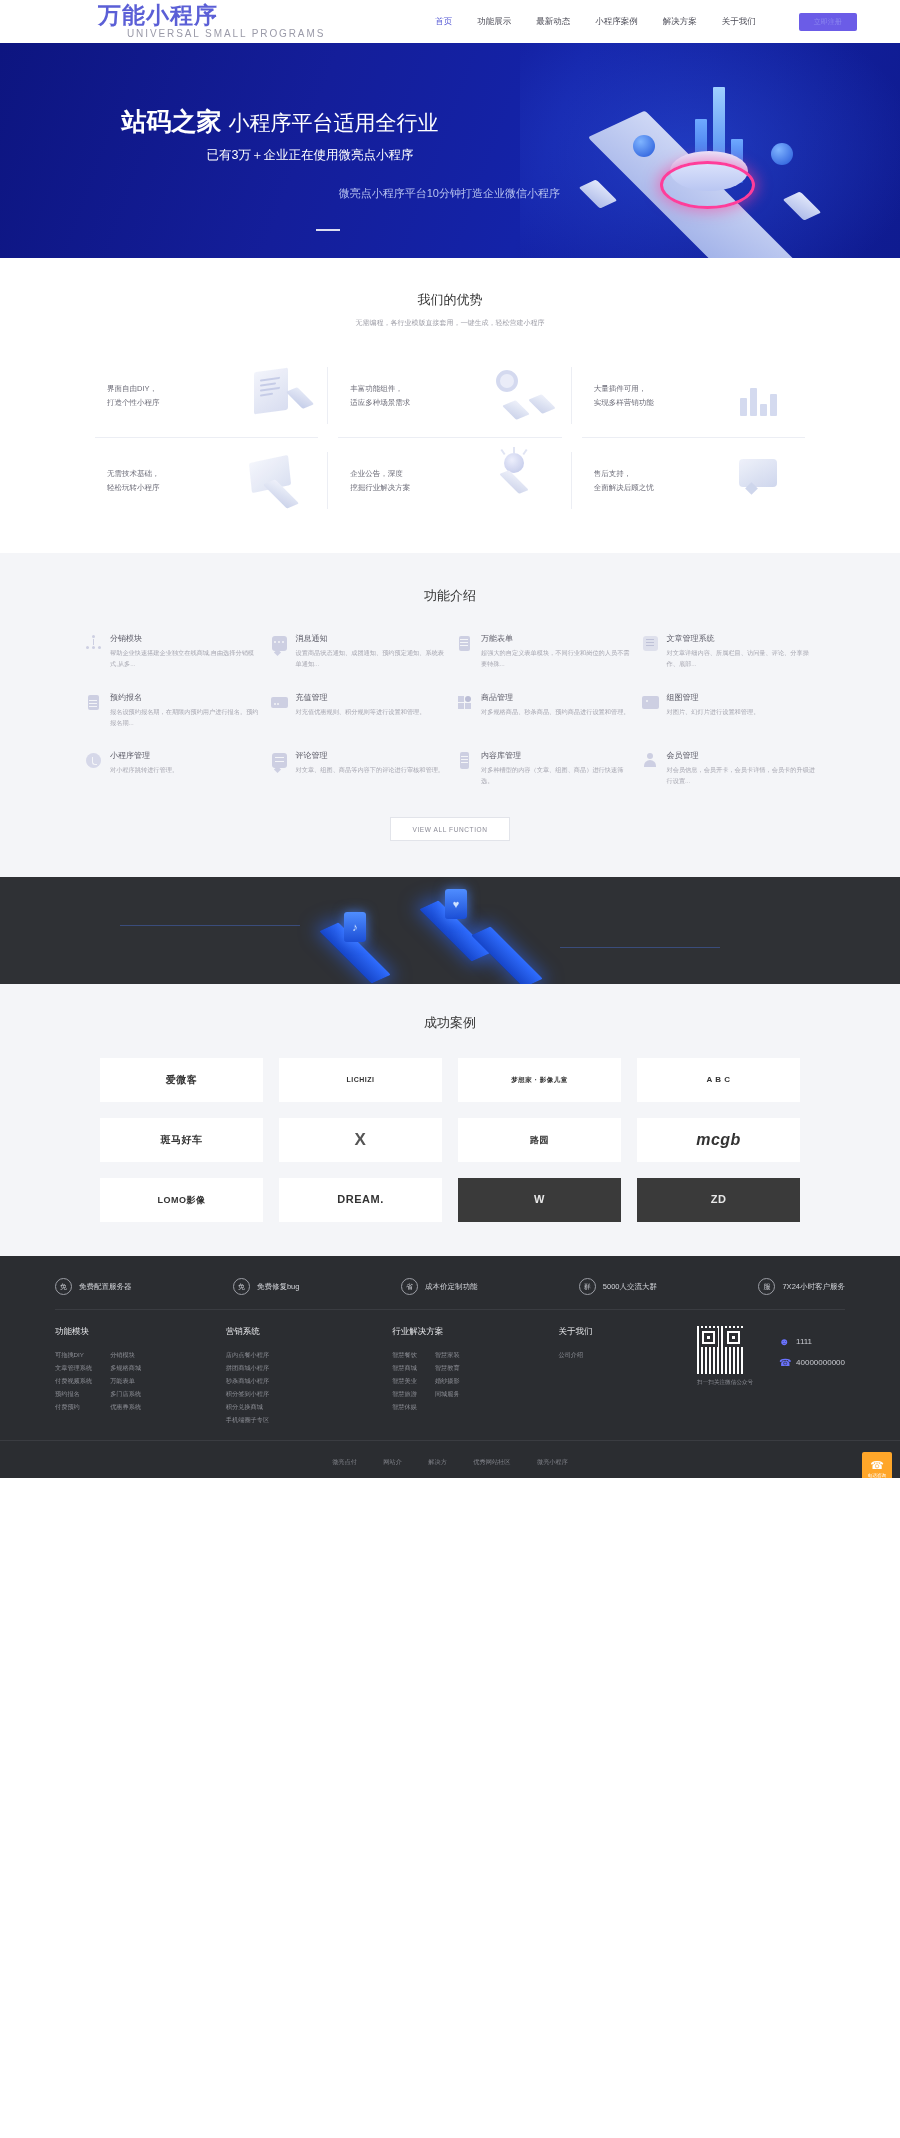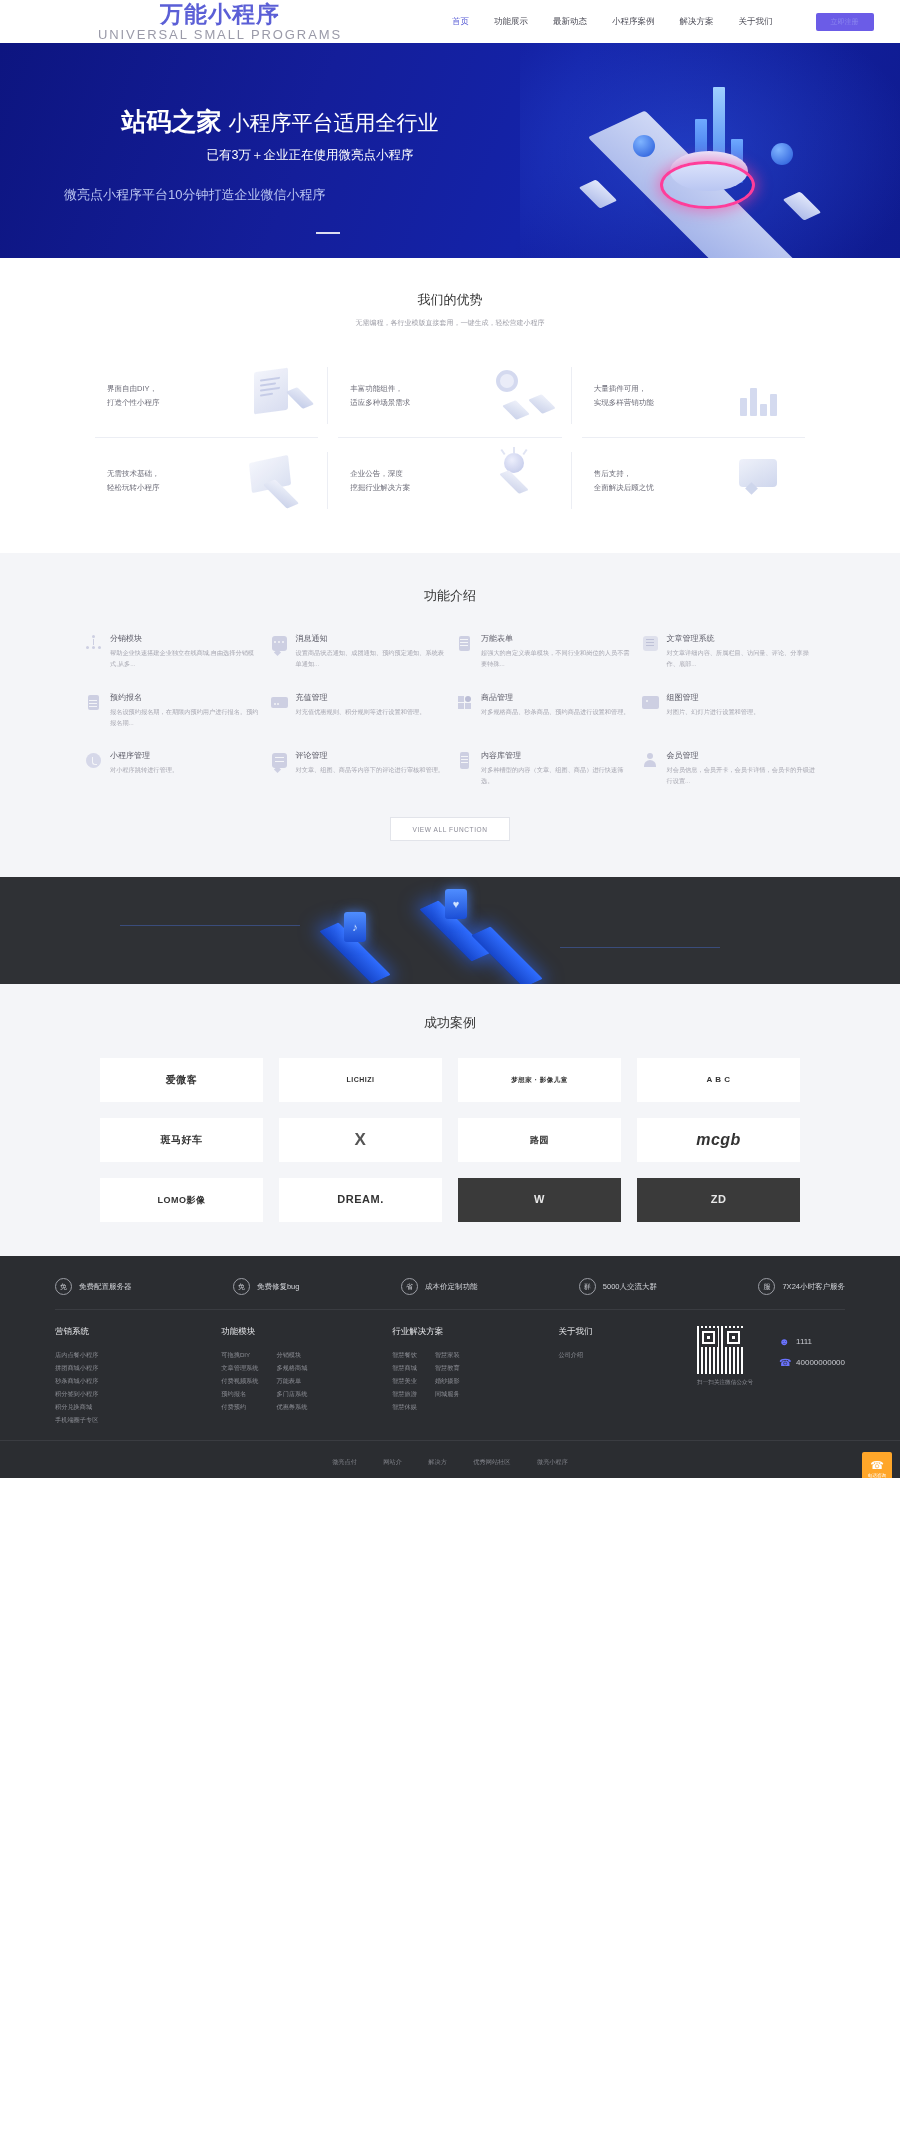--- a/index.html
+++ b/index.html
@@ -13,28 +13,28 @@
   .wrap { width: 900px; margin: 0 auto; position: relative; }
 
   
   .header {
     height: 43px;
     background: #fff;
     display: flex;
     align-items: center;
     padding: 0 0 0 0;
   }
-  .logo { margin-left: 98px; line-height: 1; text-align: center; }
+  .logo { margin-left: 98px; line-height: 1; }
   .logo-cn {
     font-size: 23px; font-weight: bold; color: #5b5fd6;
     letter-spacing: 1px; font-family: "DejaVu Sans", sans-serif;
   }
   .logo-en {
-    font-size: 13px; color: #9a9aa8; letter-spacing: 1.9px;
-    margin-top: 2px; font-family: "Liberation Sans", sans-serif;
+    font-size: 10px; color: #9a9aa8; letter-spacing: 1.9px;
+    margin-top: 2px; font-family: "Liberation Sans", sans-serif; margin-left: 29px;
   }
   .nav { display: flex; align-items: center; margin-left: 110px; gap: 25px; }
   .nav-item { font-size: 8.5px; color: #4a4a55; cursor: pointer; white-space: nowrap; }
   .nav-item.active { color: #5b5fd6; }
   .nav-btn {
     width: 58px; height: 18px; background: #6b5ce7; border-radius: 2px;
     margin-left: 18px; display: flex; align-items: center; justify-content: center;
     font-size: 7px; color: #8b86ef; cursor: pointer;
   }
 
@@ -48,22 +48,22 @@
     background: radial-gradient(ellipse at 40% 50%, rgba(60,110,255,.35), rgba(13,21,128,0) 65%);
   }
   .hero-text { position: absolute; left: 0; top: 62px; width: 560px; }
   .hero-title { font-size: 25px; color: #fff; font-weight: bold; text-align: center; white-space: nowrap;}
   .hero-title .light { font-weight: normal; font-size: 21px; }
   .hero-sub {
     font-size: 12.5px; color: #fff; text-align: center; margin-top: 9px;
     padding-left: 60px; white-space: nowrap;
   }
   .hero-sub2 {
-    font-size: 13px; color: #b9c4f0; text-align: left; margin-top: 22px;
-    padding-left: 64px; white-space: nowrap;
+    font-size: 11px; color: #b9c4f0; text-align: right; margin-top: 22px;
+    padding-left: 80px; white-space: nowrap;
   }
   .hero-rule {
     width: 24px; height: 2px; background: #fff; opacity: .85;
     margin: 28px auto 0; margin-left: 316px;
   }
   
   .iso { position: absolute; right: 55px; top: 48px; width: 270px; height: 150px; }
   .iso-plate {
     position: absolute; left: 10px; top: 55px; width: 215px; height: 108px;
     background: linear-gradient(160deg,#cfd8f5,#9fb0e8);
@@ -660,34 +660,20 @@
           <div class="feat-ico">群</div>
           <div class="feat-txt">5000人交流大群</div>
         </div>
       <div class="feat">
           <div class="feat-ico">服</div>
           <div class="feat-txt">7X24小时客户服务</div>
         </div>
     </div>
 
     <div class="foot-main">
-      <div class="fcol w3">
-        <div class="fcol-title">营销系统</div>
-        <div class="fcol-lists">
-          <ul>
-            <li>店内点餐小程序</li>
-            <li>拼团商城小程序</li>
-            <li>秒杀商城小程序</li>
-            <li>积分签到小程序</li>
-            <li>积分兑换商城</li>
-            <li>手机端圈子专区</li>
-          </ul>
-        </div>
-      </div>
-
       <div class="fcol w2">
         <div class="fcol-title">功能模块</div>
         <div class="fcol-lists">
           <ul>
             <li>可拖拽DIY</li>
             <li>文章管理系统</li>
             <li>付费视频系统</li>
             <li>预约报名</li>
             <li>付费预约</li>
           </ul>
@@ -695,20 +681,34 @@
             <li>分销模块</li>
             <li>多规格商城</li>
             <li>万能表单</li>
             <li>多门店系统</li>
             <li>优惠券系统</li>
           </ul>
         </div>
       </div>
 
       <div class="fcol w3">
+        <div class="fcol-title">营销系统</div>
+        <div class="fcol-lists">
+          <ul>
+            <li>店内点餐小程序</li>
+            <li>拼团商城小程序</li>
+            <li>秒杀商城小程序</li>
+            <li>积分签到小程序</li>
+            <li>积分兑换商城</li>
+            <li>手机端圈子专区</li>
+          </ul>
+        </div>
+      </div>
+
+      <div class="fcol w3">
         <div class="fcol-title">行业解决方案</div>
         <div class="fcol-lists">
           <ul>
             <li>智慧餐饮</li>
             <li>智慧商城</li>
             <li>智慧美业</li>
             <li>智慧旅游</li>
             <li>智慧休娱</li>
           </ul>
           <ul>

